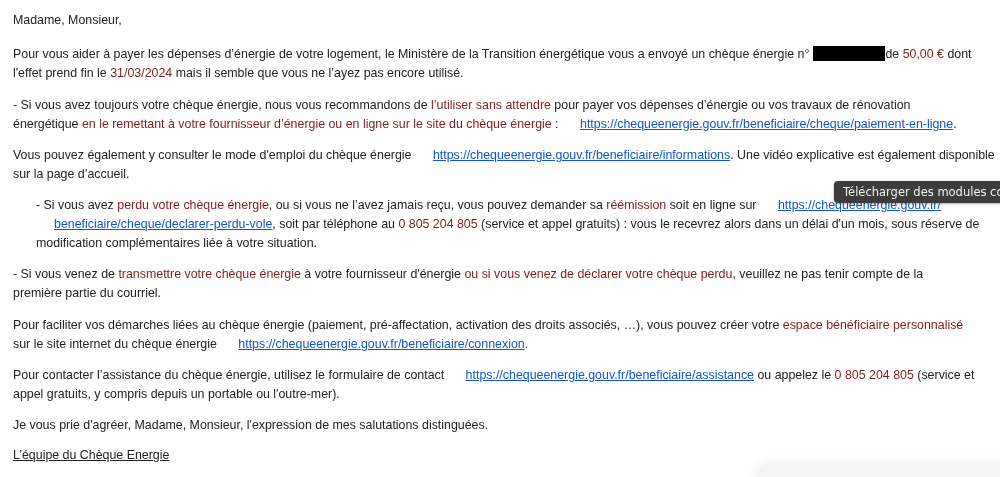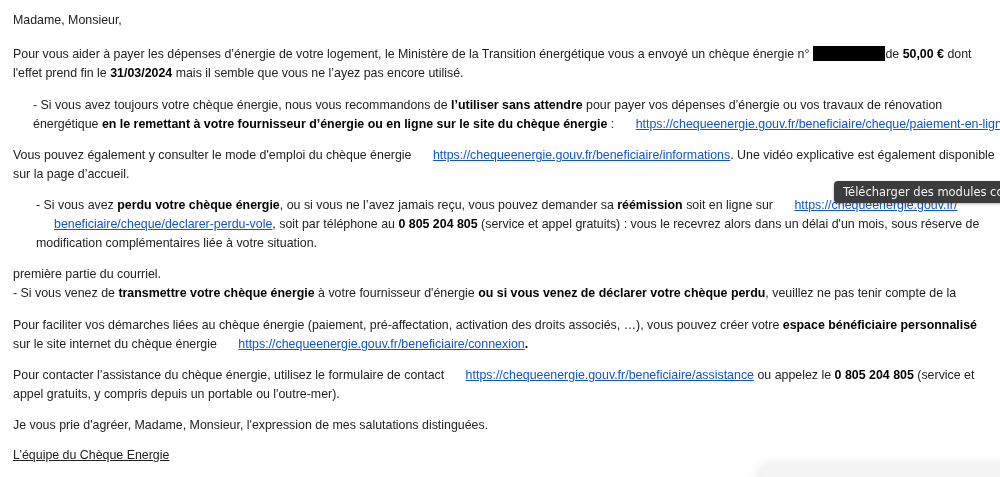--- a/index.html
+++ b/index.html
@@ -27,21 +27,21 @@
       margin: 0;
       padding: 0;
       white-space: nowrap;
     }
     .para { position: absolute; left: 0; }
     a.link {
       color: #1155cc;
       text-decoration: underline;
       padding-left: 18px;
     }
-    b { font-weight: bold; color: #000000; text-align: right; }
+    b { font-weight: normal; color: #7f1d1d; text-align: right; }
     .redacted {
       display: inline-block;
       width: 72px;
       height: 15px;
       background: #000;
       vertical-align: -3px;
       margin-left: 4px;
     }
     .tooltip {
       position: absolute;
@@ -81,21 +81,21 @@
 
   <div class="para" style="top:45px;">
     <p>
       <span>Pour vous aider à payer les dépenses d’énergie de votre logement, le Ministère de la Transition énergétique vous a envoyé un chèque énergie  n°</span><span class="redacted"></span><span>de </span><b>50,00 €</b><span> dont</span>
     </p>
     <p>
       <span>l'effet prend fin le </span><b>31/03/2024</b><span> mais il semble que vous ne l’ayez pas encore utilisé.</span>
     </p>
   </div>
 
-  <div class="para" style="top:96px;margin-left:20px;">
+  <div class="para" style="top:96px;">
     <p>
       <span>- Si vous avez toujours votre chèque énergie, nous vous recommandons de </span><b>l’utiliser sans attendre</b><span> pour payer vos dépenses d’énergie ou vos travaux de rénovation</span>
     </p>
     <p>
       <span>énergétique </span><b>en le remettant à votre fournisseur d’énergie ou en ligne sur le site du chèque énergie</b><span> : </span><a class="link">https://chequeenergie.gouv.fr/beneficiaire/cheque/paiement-en-ligne</a><span>.</span>
     </p>
   </div>
 
   <div class="para" style="top:146px;">
     <p>
@@ -108,24 +108,24 @@
     <p>
       <span>- Si vous avez </span><b>perdu votre chèque énergie</b><span>, ou si vous ne l’avez jamais reçu, vous pouvez demander sa </span><b>réémission</b><span> soit en ligne sur </span><a class="link">https://chequeenergie.gouv.fr/</a>
     </p>
     <p>
       <a class="link">beneficiaire/cheque/declarer-perdu-vole</a><span>, soit par téléphone au </span><b>0 805 204 805</b><span> (service et appel gratuits) : vous le recevrez alors dans un délai d'un mois, sous réserve de</span>
     </p>
     <p>modification complémentaires liée à votre situation.</p>
   </div>
 
   <div class="para" style="top:265px;">
-    <p>première partie du courriel.</p>
     <p>
       <span>- Si vous venez de </span><b>transmettre votre chèque énergie</b><span> à votre fournisseur d'énergie </span><b>ou si vous venez de déclarer votre chèque perdu</b><span>, veuillez ne pas tenir compte de la</span>
     </p>
+    <p>première partie du courriel.</p>
   </div>
 
   <div class="para" style="top:316px;">
     <p>
       <span>Pour faciliter vos démarches liées au chèque énergie (paiement, pré-affectation, activation des droits associés, …), vous pouvez créer votre </span><b>espace bénéficiaire personnalisé</b>
     </p>
     <p>
       <span>sur le site internet du chèque énergie </span><a class="link">https://chequeenergie.gouv.fr/beneficiaire/connexion</a><b>.</b>
     </p>
   </div>

